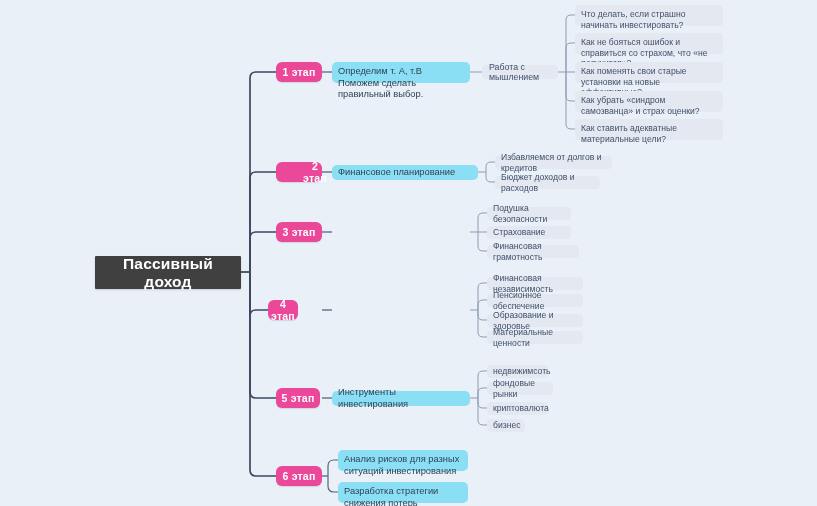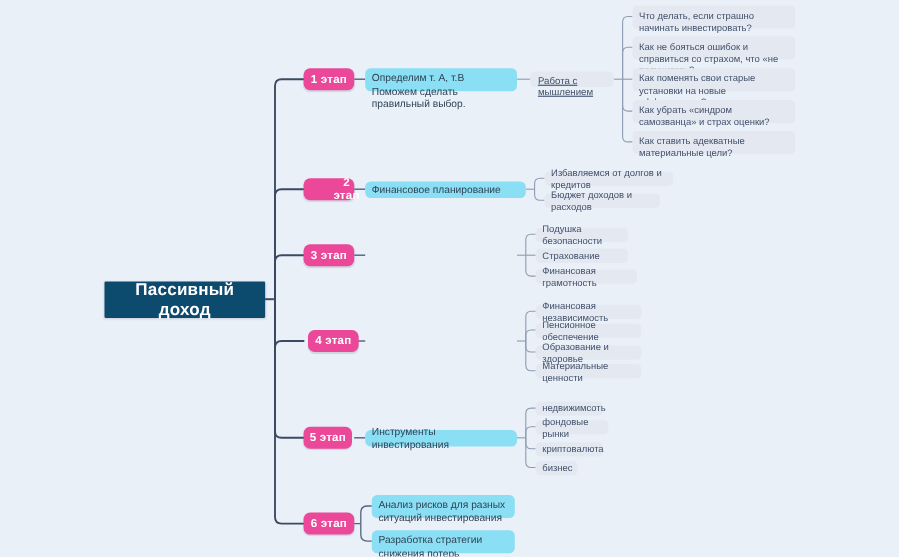--- a/index.html
+++ b/index.html
@@ -30,21 +30,21 @@
   }
   .node {
     position: absolute;
     box-sizing: border-box;
     display: flex;
     align-items: center;
   }
 
   
   .root-node {
-    background: #0c4a6e;
+    background: #404040;
     color: #ffffff;
     border-radius: 1px;
     font-size: 15.5px;
     font-weight: bold;
     letter-spacing: .2px;
     padding: 0 14px;
     justify-content: center;
     box-shadow: 0 1px 2px rgba(40,55,80,.18);
   }
 
@@ -90,22 +90,21 @@
     padding-top: 4px;
   }
 
   
   .mid-box {
     background: #e4e9f1;
     color: #41506a;
     border-radius: 4px;
     font-size: 8.8px;
     padding: 3px 7px;
-    align-items: flex-start;
-    text-decoration: underline;
+    align-items: center;
   }
 
   .txt {
     display: block;
     width: 100%;
     white-space: pre-line;
   }
 </style>
 </head>
 <body>
@@ -214,21 +213,21 @@
   <div class="node grey-box" style="left:487px; top:207px; width:84px; height:13px;">
     <span class="txt">Подушка безопасности</span>
   </div>
   <div class="node grey-box" style="left:487px; top:226px; width:84px; height:13px;">
     <span class="txt">Страхование</span>
   </div>
   <div class="node grey-box" style="left:487px; top:245px; width:92px; height:13px;">
     <span class="txt">Финансовая грамотность</span>
   </div>
 
-  <div class="node stage-badge" style="left:280px; top:300px; width:46px; height:20px;">
+  <div class="node stage-badge" style="left:268px; top:300px; width:30px; height:20px;">
     <span class="txt" style="text-align:center;">4 этап</span>
   </div>
   <div class="node grey-box" style="left:487px; top:277px; width:96px; height:13px;">
     <span class="txt">Финансовая независимость</span>
   </div>
   <div class="node grey-box" style="left:487px; top:294px; width:96px; height:13px;">
     <span class="txt">Пенсионное обеспечение</span>
   </div>
   <div class="node grey-box" style="left:487px; top:314px; width:96px; height:13px;">
     <span class="txt">Образование и здоровье</span>

